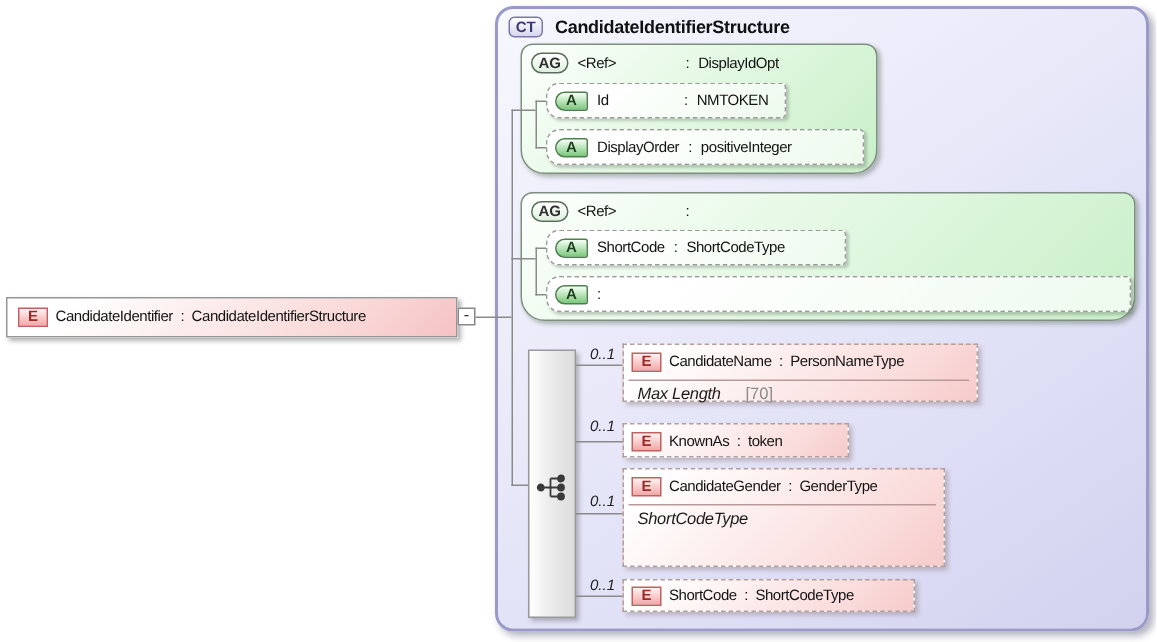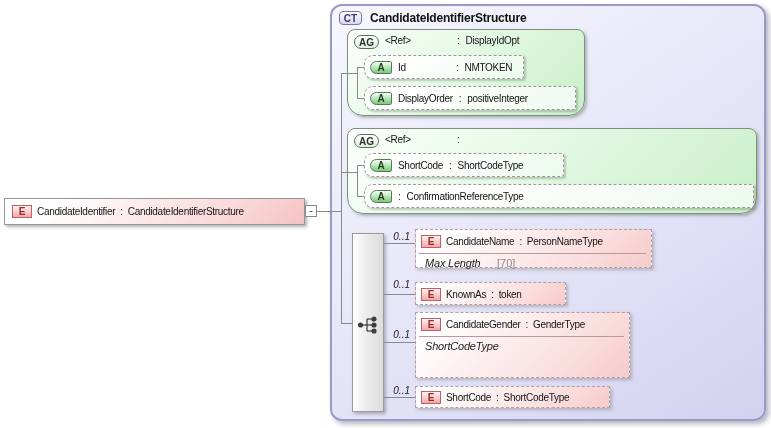--- a/index.html
+++ b/index.html
@@ -37,21 +37,21 @@
       background:linear-gradient(145deg,#f7f7fe 0%,#e4e4f8 55%,#d2d2f0 100%);
       box-shadow:3px 3px 5px rgba(90,90,120,0.45);}
   .cthdr{display:flex;align-items:center;gap:8px;padding:5px 0 0 7px;}
   .ct-title{font-weight:bold;font-size:12px;color:#111;letter-spacing:-0.2px;}
 
   
   .agbox{position:absolute;box-sizing:border-box;border:1px solid #7f8f7f;
          border-radius:8px 8px 16px 16px;
          background:linear-gradient(135deg,#fcfffc 0%,#dcf6dc 60%,#c9efc9 100%);
          box-shadow:2px 2px 3px rgba(100,115,100,0.45);}
-  .aghdr{display:flex;gap:6px;padding:5px 0 0 6px;white-space:nowrap;}
+  .aghdr{display:flex;align-items:center;gap:6px;padding:5px 0 0 6px;white-space:nowrap;}
 
   .abox{position:absolute;box-sizing:border-box;border:1px dashed #9a9a9a;
         border-radius:9px 3px 3px 9px;
         background:linear-gradient(135deg,#ffffff 20%,#eefaee 100%);
         box-shadow:1.5px 1.5px 2px rgba(100,115,100,0.35);}
   .arow{display:flex;align-items:center;gap:6px;padding-left:5px;height:100%;white-space:nowrap;}
 
   
   .ebox{position:absolute;box-sizing:border-box;border:1px dashed #b0a0a0;
         background:linear-gradient(135deg,#ffffff 10%,#fadcdc 75%,#f6caca 100%);
@@ -128,21 +128,20 @@
       <span class="badge badge-a">A</span>
       <span class="lbl">ShortCode</span>
       <span class="lbl">:</span>
       <span class="lbl">ShortCodeType</span>
     </div>
   </div>
   <div class="abox" style="left:364px;top:184px;width:390px;height:24px">
     <div class="arow">
       <span class="badge badge-a">A</span>
       <span class="lbl">:</span>
-      <span class="lbl">ConfirmationReferenceType</span>
     </div>
   </div>
 
   <div class="seqbar">
     <svg class="seqicon" width="24" height="18" viewBox="0 0 24 18">
       <g stroke="#3a3a3a" stroke-width="1.2" fill="#3a3a3a">
         <circle cx="3.5" cy="9" r="2"></circle>
         <line x1="5" y1="9" x2="10" y2="9"></line>
         <line x1="10" y1="3" x2="10" y2="15"></line>
         <line x1="10" y1="3" x2="15" y2="3"></line>

